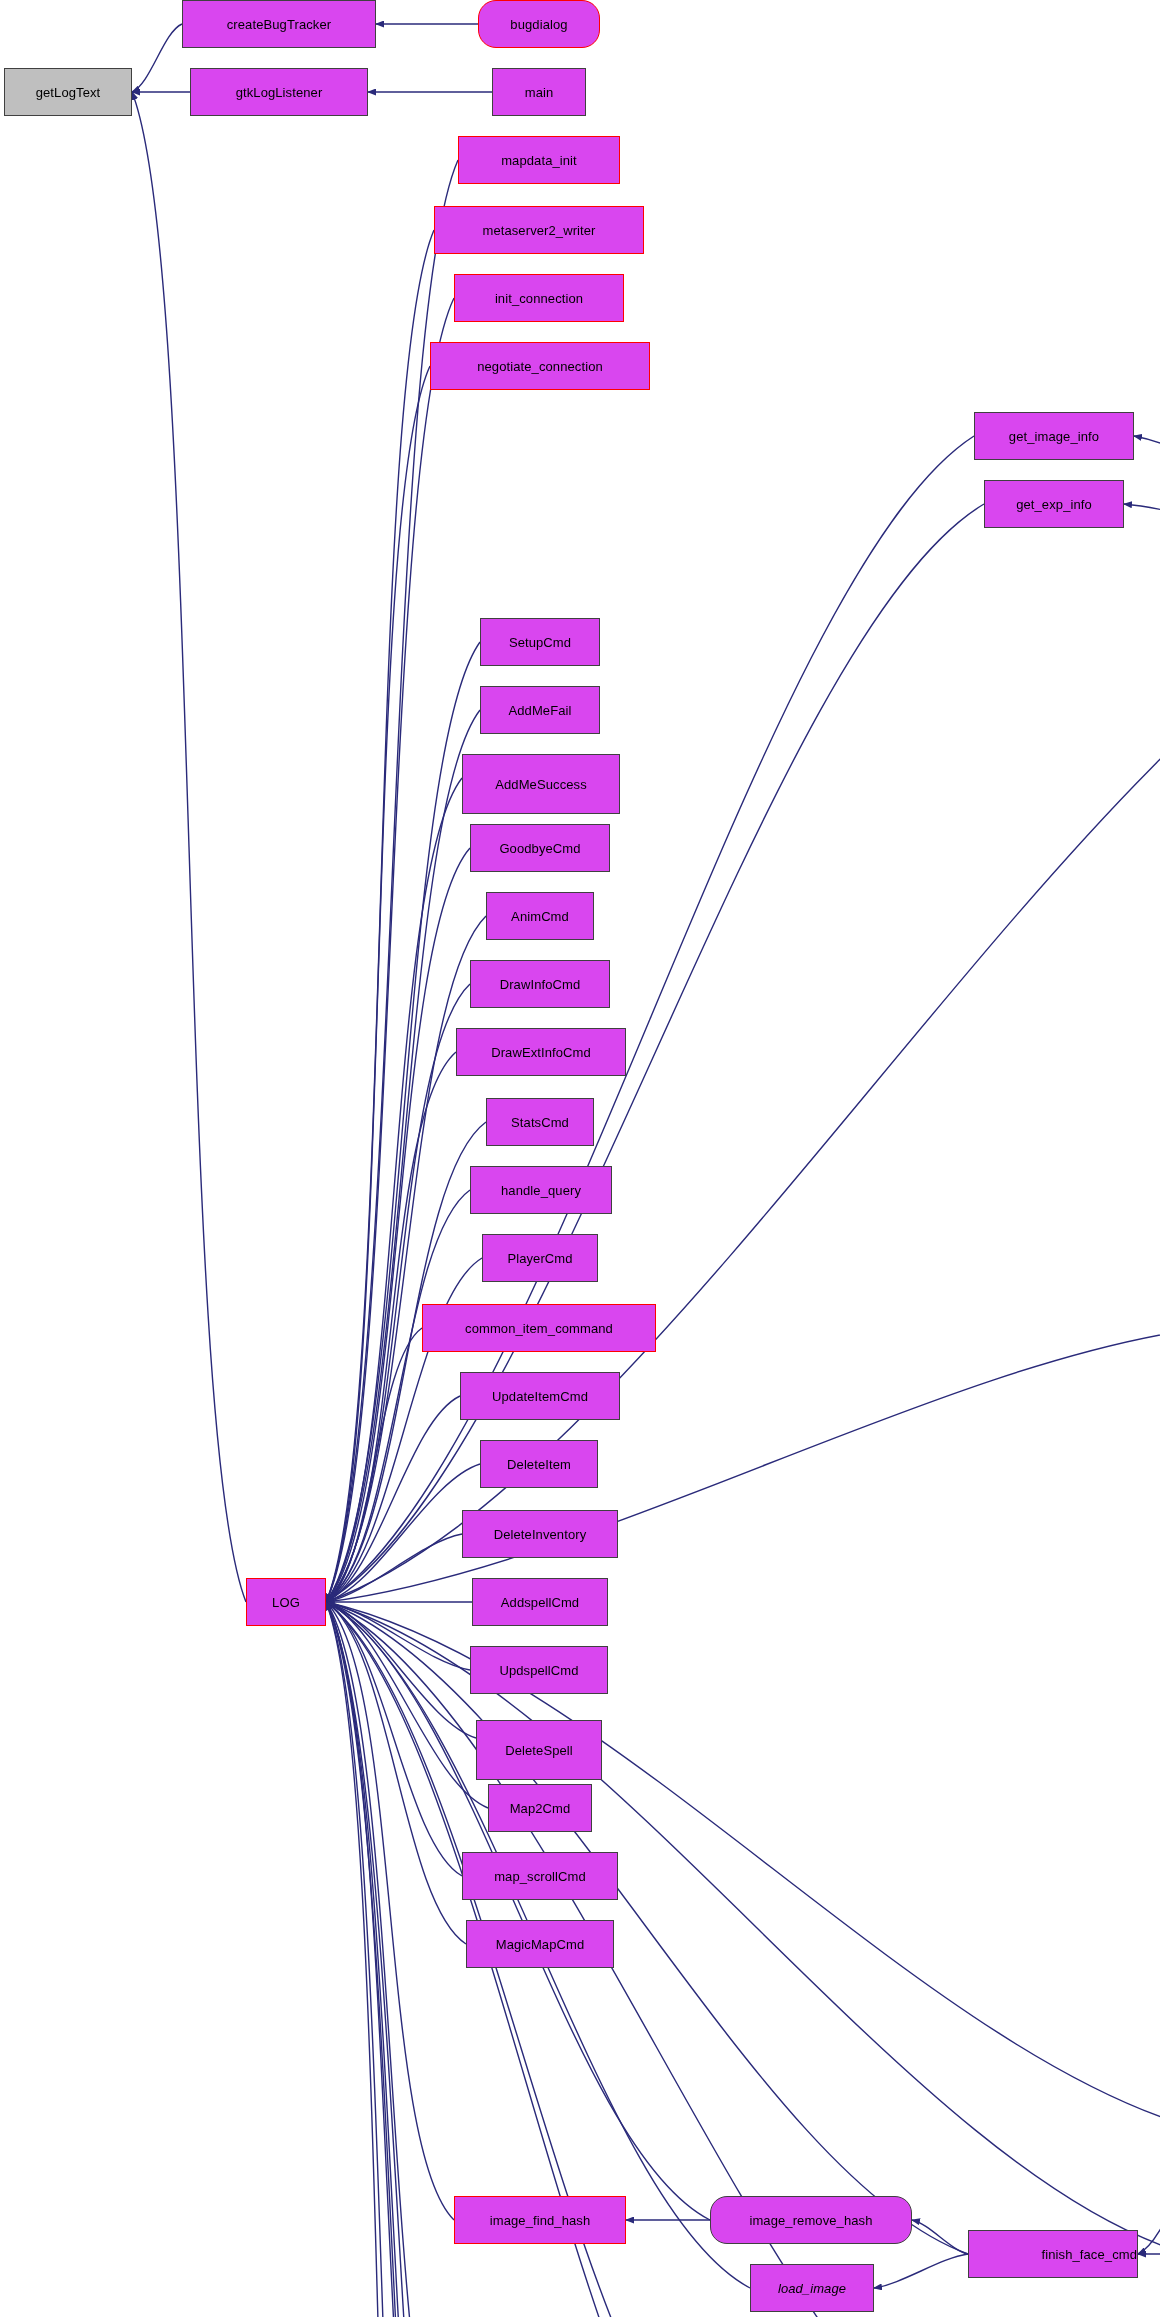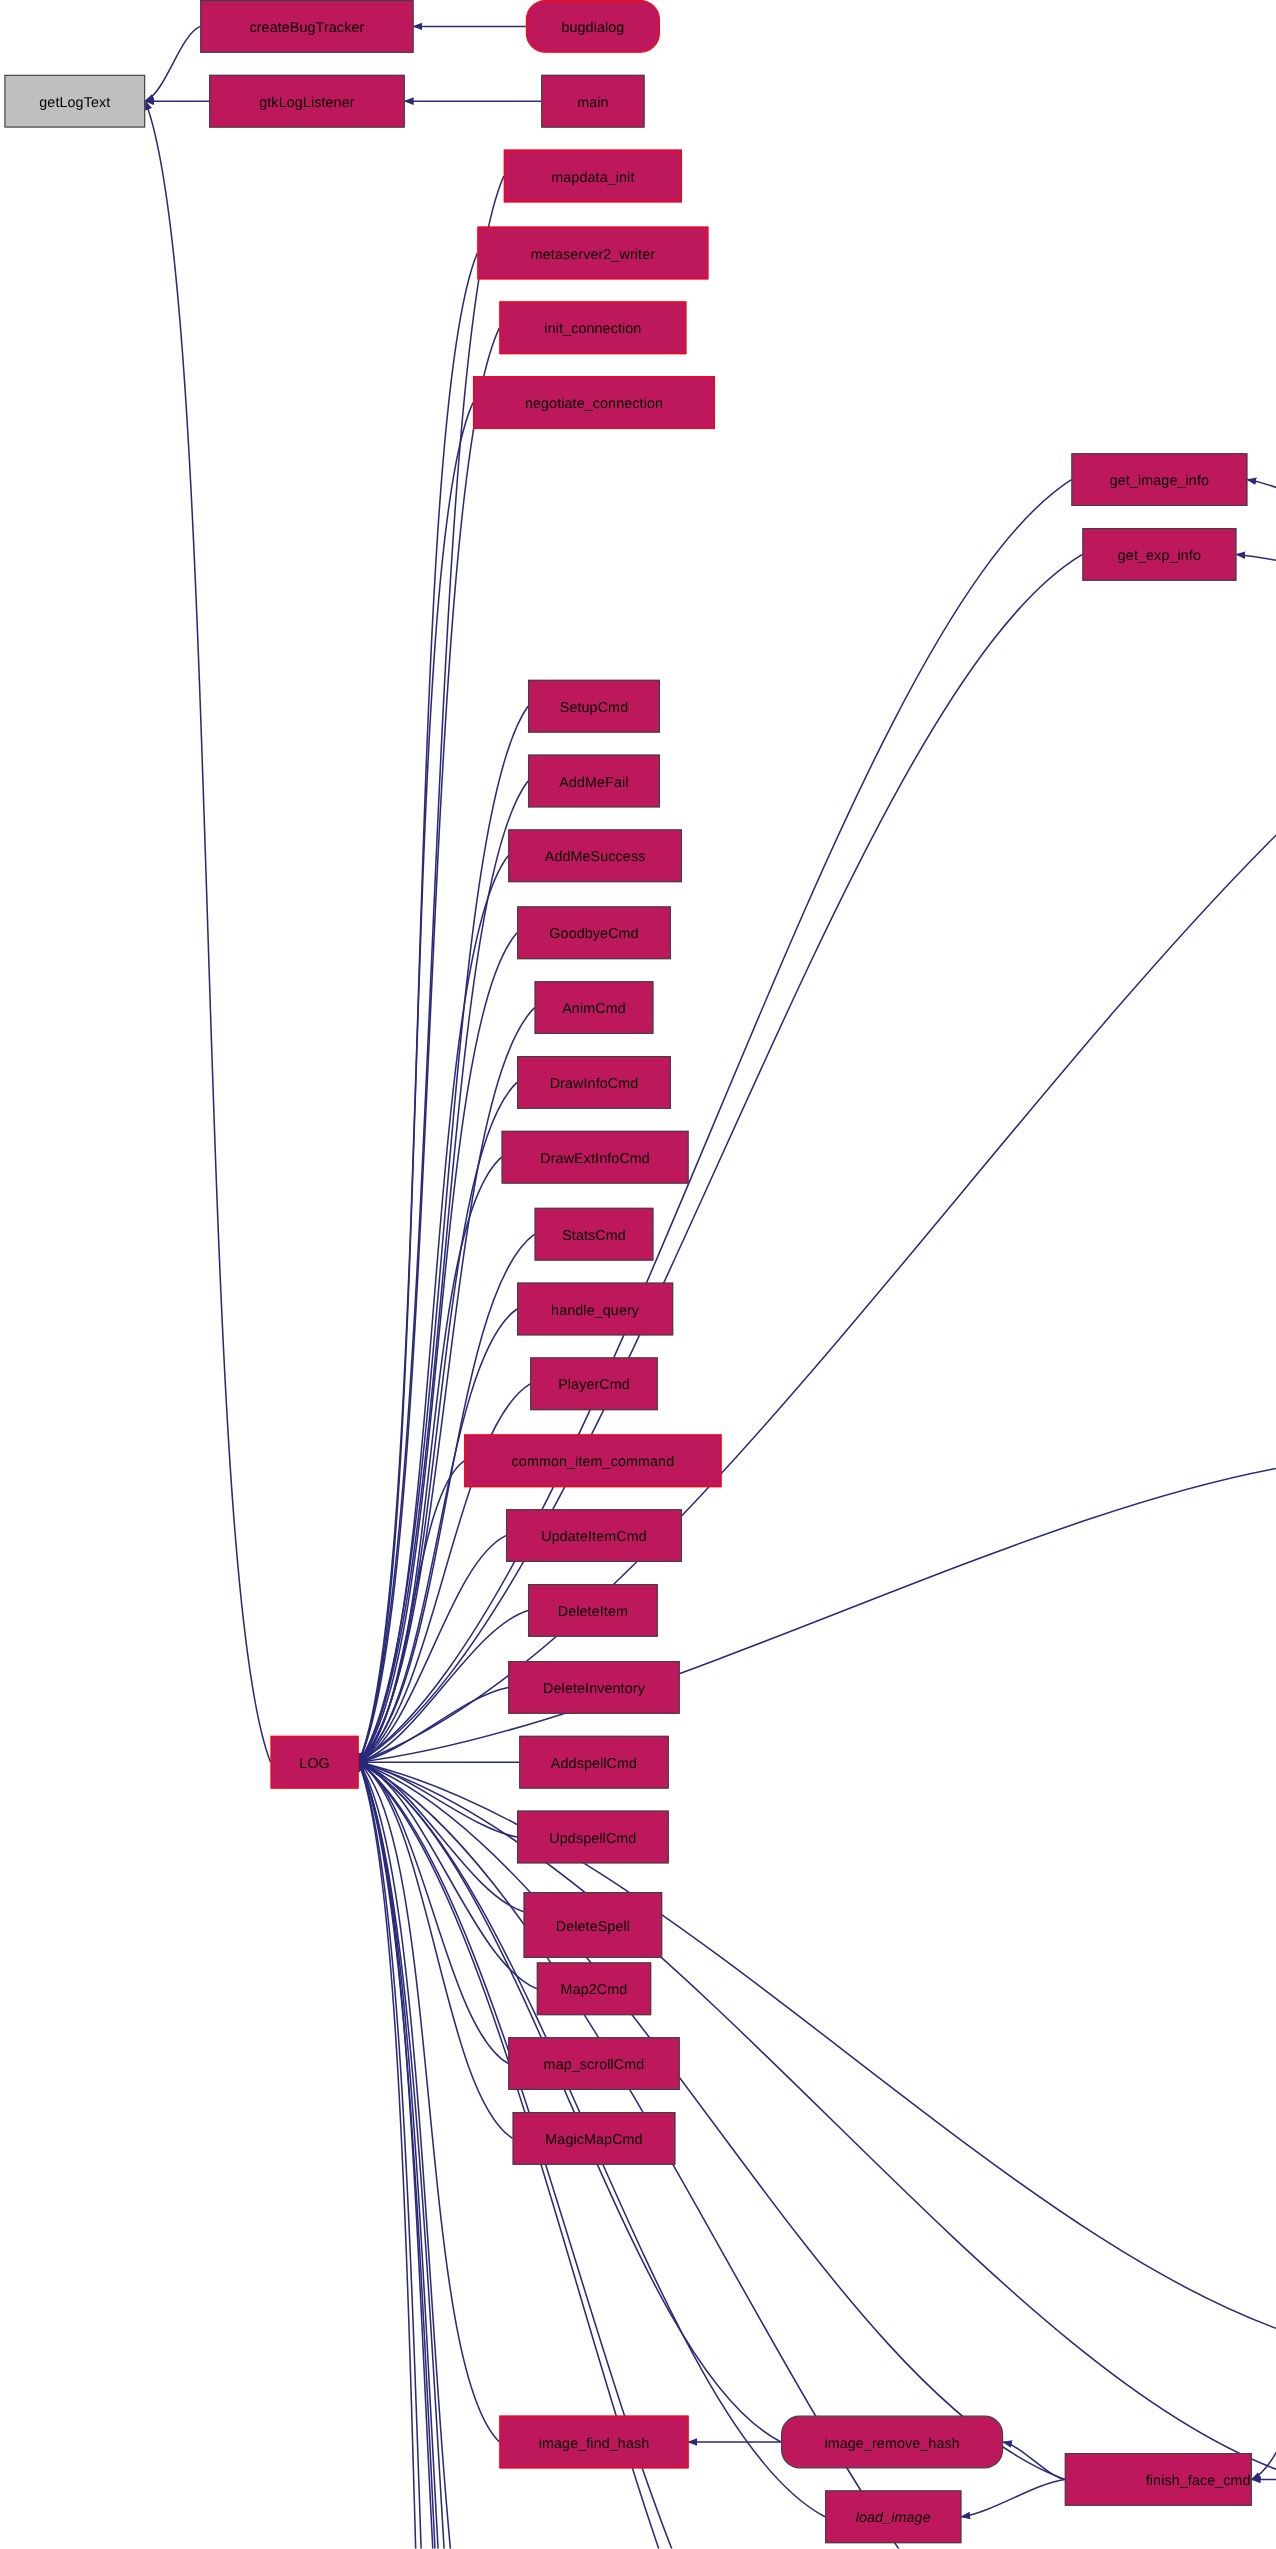--- a/index.html
+++ b/index.html
@@ -17,21 +17,21 @@
     left:0; top:0;
     width:1160px; height:2317px;
     pointer-events:none;
   }
   .node{
     position:absolute;
     box-sizing:border-box;
     display:flex;
     align-items:center;
     justify-content:center;
-    background:#be185d;
+    background:#d946ef;
     border:1px solid #404040;
     font-size:13px;
     line-height:1;
     color:#000000;
     white-space:nowrap;
     letter-spacing:0.1px;
     cursor:pointer;
   }
   .node.red{ border-color:#ff0000; }
   .node.root{
@@ -146,21 +146,21 @@
       </div>
       <div class="node" style="left: 984px; top: 480px; width: 140px; height: 48px;">
         <span class="node-label">get_exp_info</span>
       </div>
       <div class="node" style="left: 480px; top: 618px; width: 120px; height: 48px;">
         <span class="node-label">SetupCmd</span>
       </div>
       <div class="node" style="left: 480px; top: 686px; width: 120px; height: 48px;">
         <span class="node-label">AddMeFail</span>
       </div>
-      <div class="node" style="left: 462px; top: 754px; width: 158px; height: 48px;">
+      <div class="node" style="left: 462px; top: 754px; width: 158px; height: 60px;">
         <span class="node-label">AddMeSuccess</span>
       </div>
       <div class="node" style="left: 470px; top: 824px; width: 140px; height: 48px;">
         <span class="node-label">GoodbyeCmd</span>
       </div>
       <div class="node" style="left: 486px; top: 892px; width: 108px; height: 48px;">
         <span class="node-label">AnimCmd</span>
       </div>
       <div class="node" style="left: 470px; top: 960px; width: 140px; height: 48px;">
         <span class="node-label">DrawInfoCmd</span>

